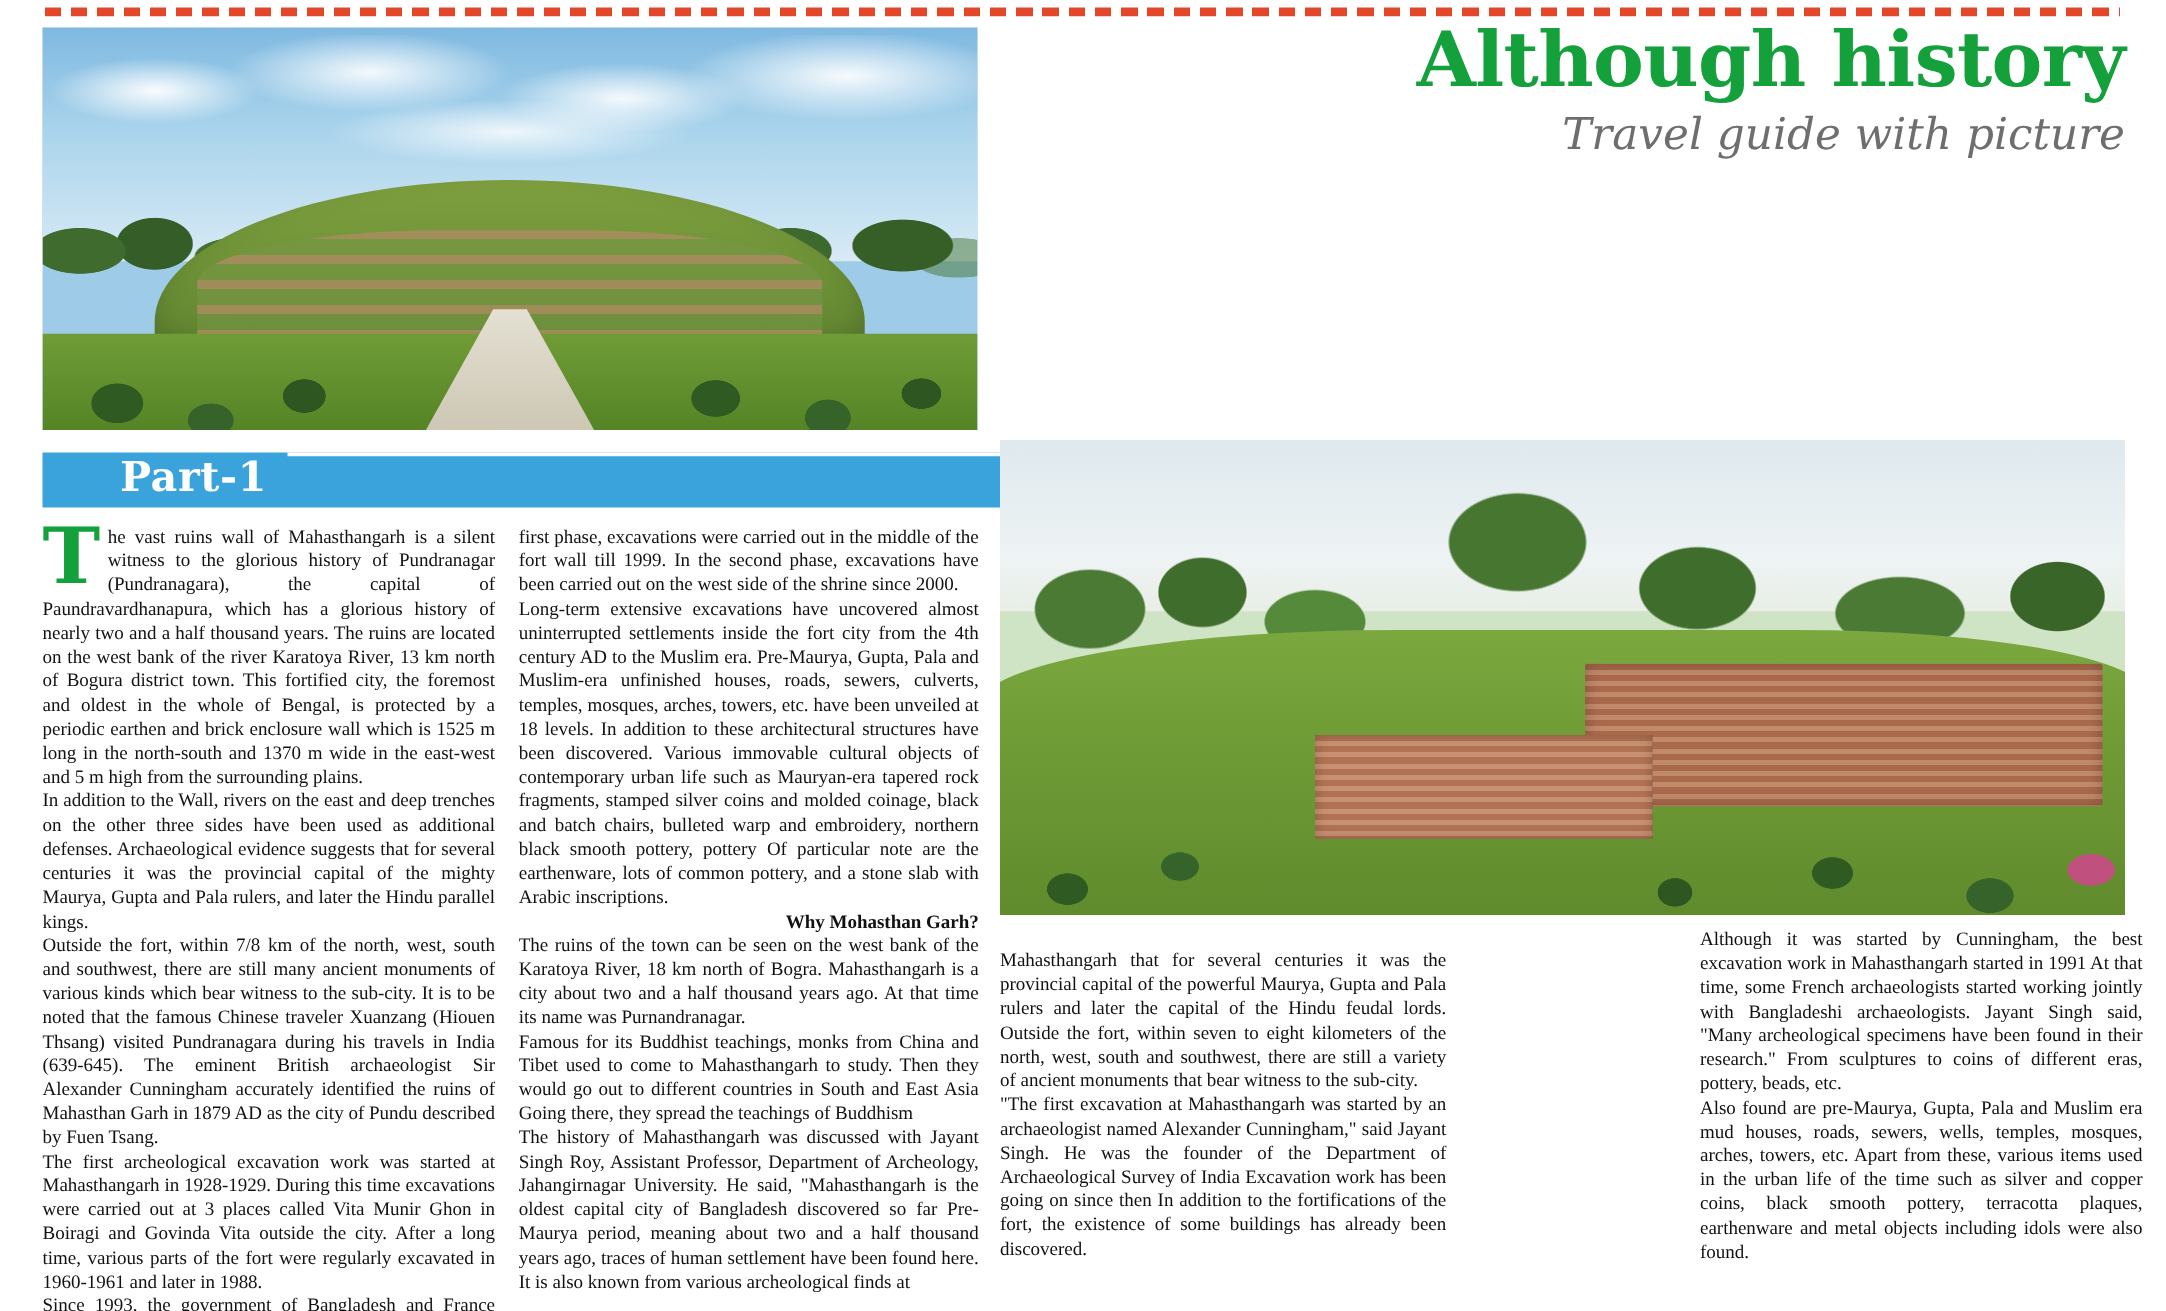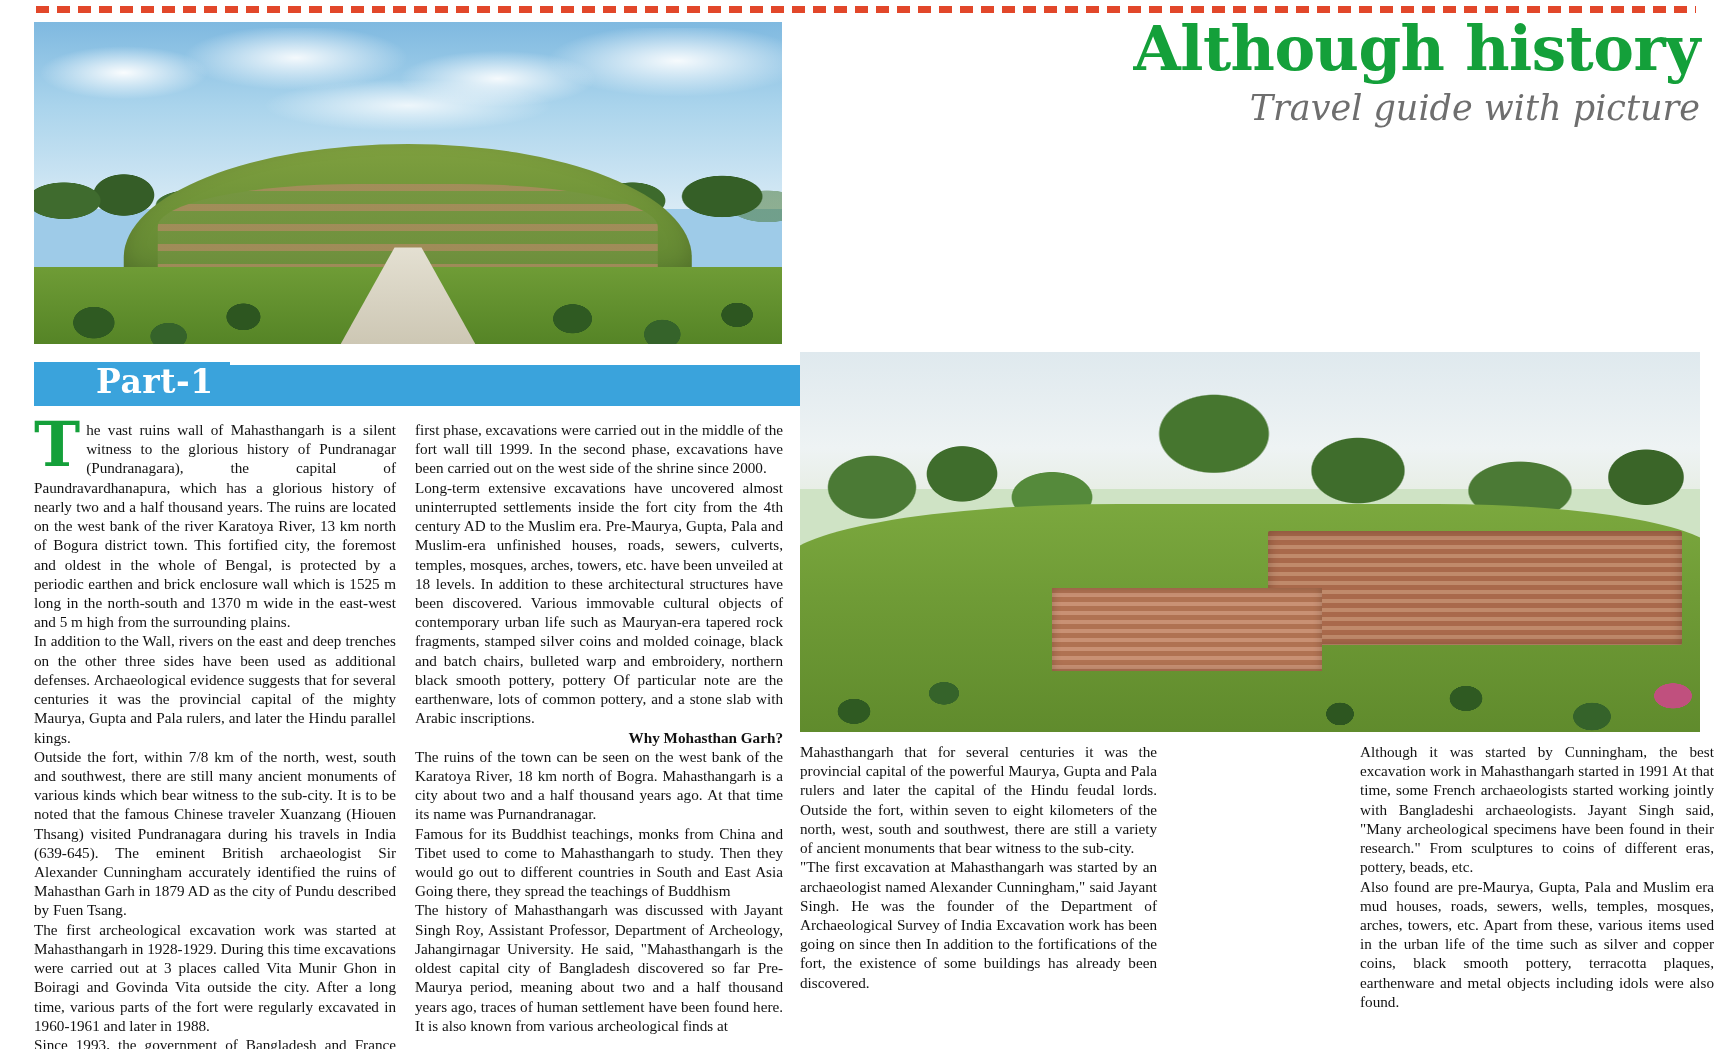--- a/index.html
+++ b/index.html
@@ -250,21 +250,21 @@
   .lcol {
     position: absolute;
     top: 0;
     font-size: 15.2px;
     line-height: 1.265;
     color: #111111;
     text-align: justify;
     font-family: "Liberation Serif", serif;
   }
   .lcol p { margin: 0; }
-  #lcol1 { left: 0px; width: 357px; }
+  #lcol1 { left: 0px; width: 357px; margin-top: 17px; }
   #lcol3 { left: 548px; width: 354px; margin-left: 12px; }
 </style>
 </head>
 <body>
 
 <div class="page">
 
   <div class="top-rule"></div>
 
   <div class="hero-photo">

